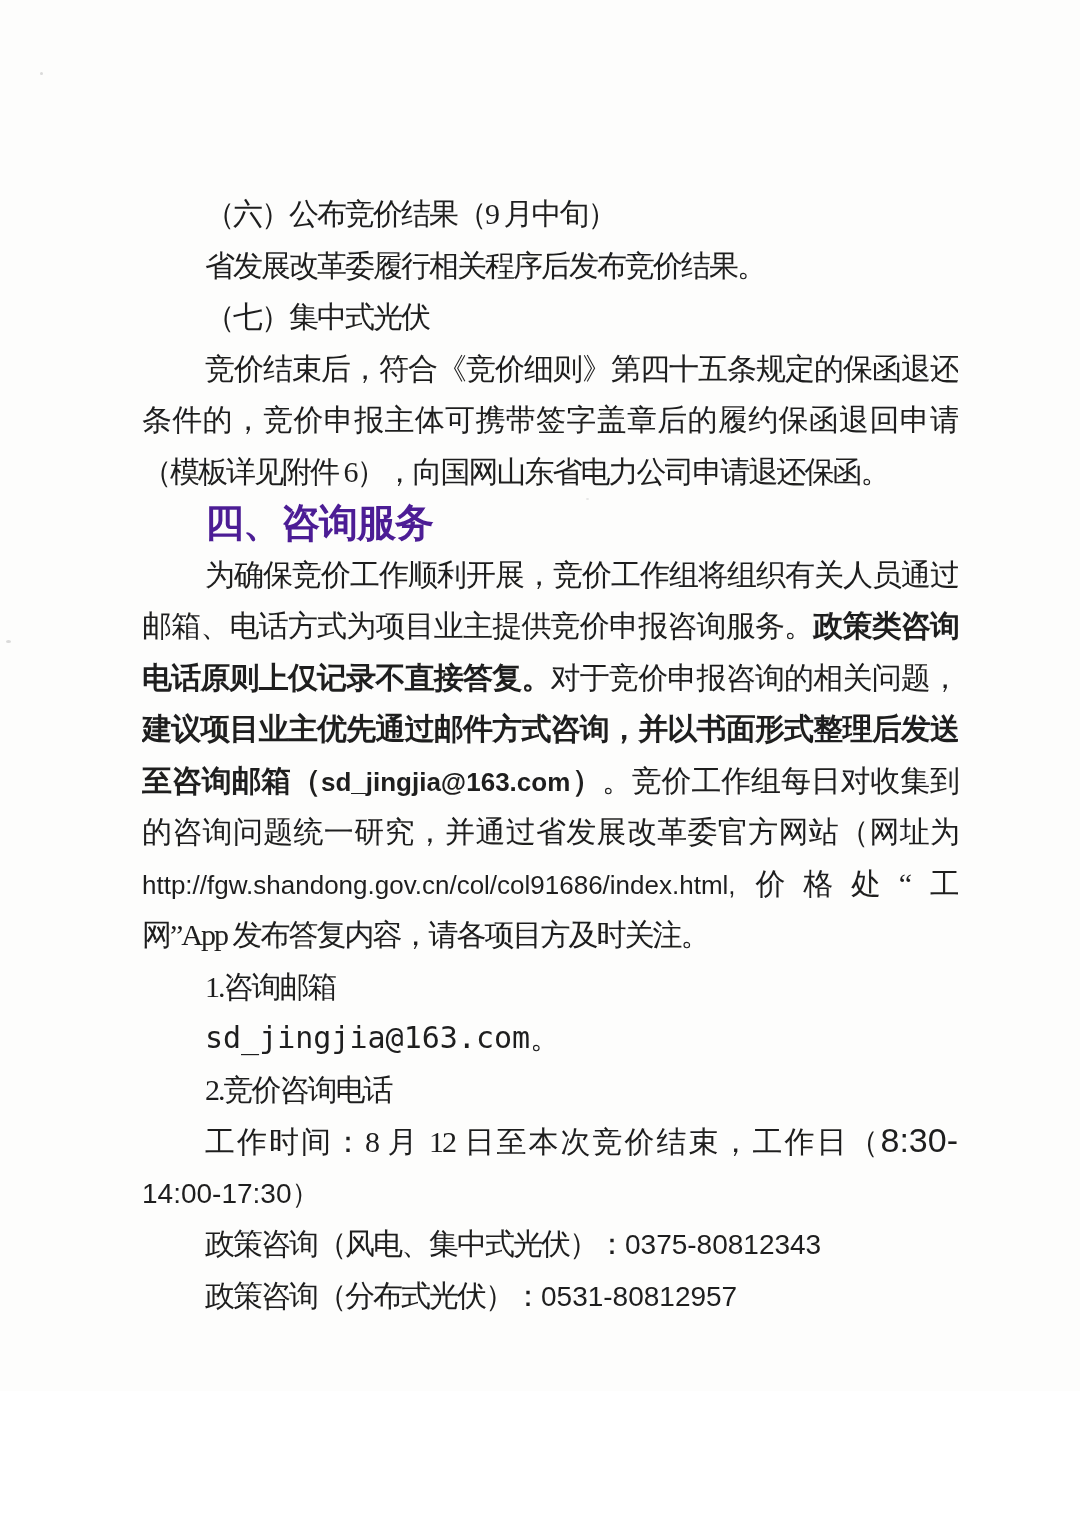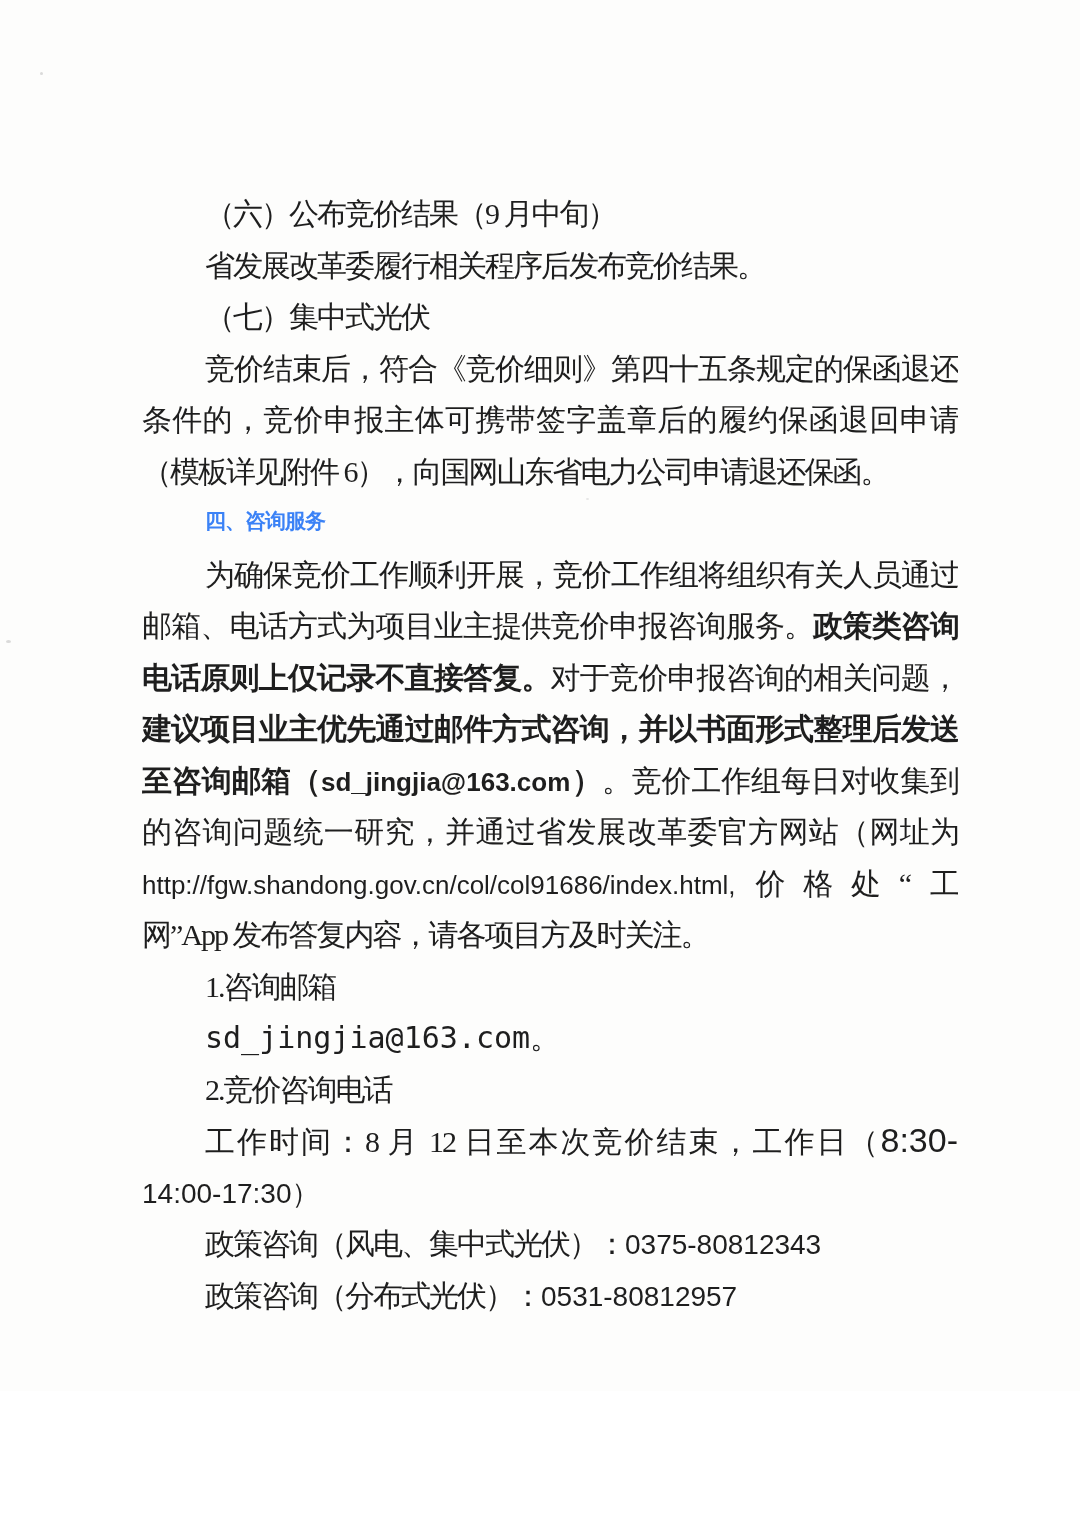--- a/index.html
+++ b/index.html
@@ -23,25 +23,25 @@
     overflow:hidden;
     text-align:left;
   }
   .line.j{
     white-space:pre-wrap;
     text-align:justify;
     text-align-last:justify;
   }
   .ind{padding-left:63px;}
   .heading{
-    font-family:Liberation Mono, monospace;
+    font-family:Liberation Sans, sans-serif;
     font-weight:700;
-    font-size:21px;
+    font-size:39px;
     letter-spacing:-1px;
-    color:#3b82f6;
+    color:#4c1d95;
   }
   .b{
     font-weight:700;
     font-family:Liberation Sans, sans-serif;
   }
   .lat{
     font-family:"Liberation Sans","DejaVu Sans",sans-serif;
     font-size:26px;
     letter-spacing:0;
   }

